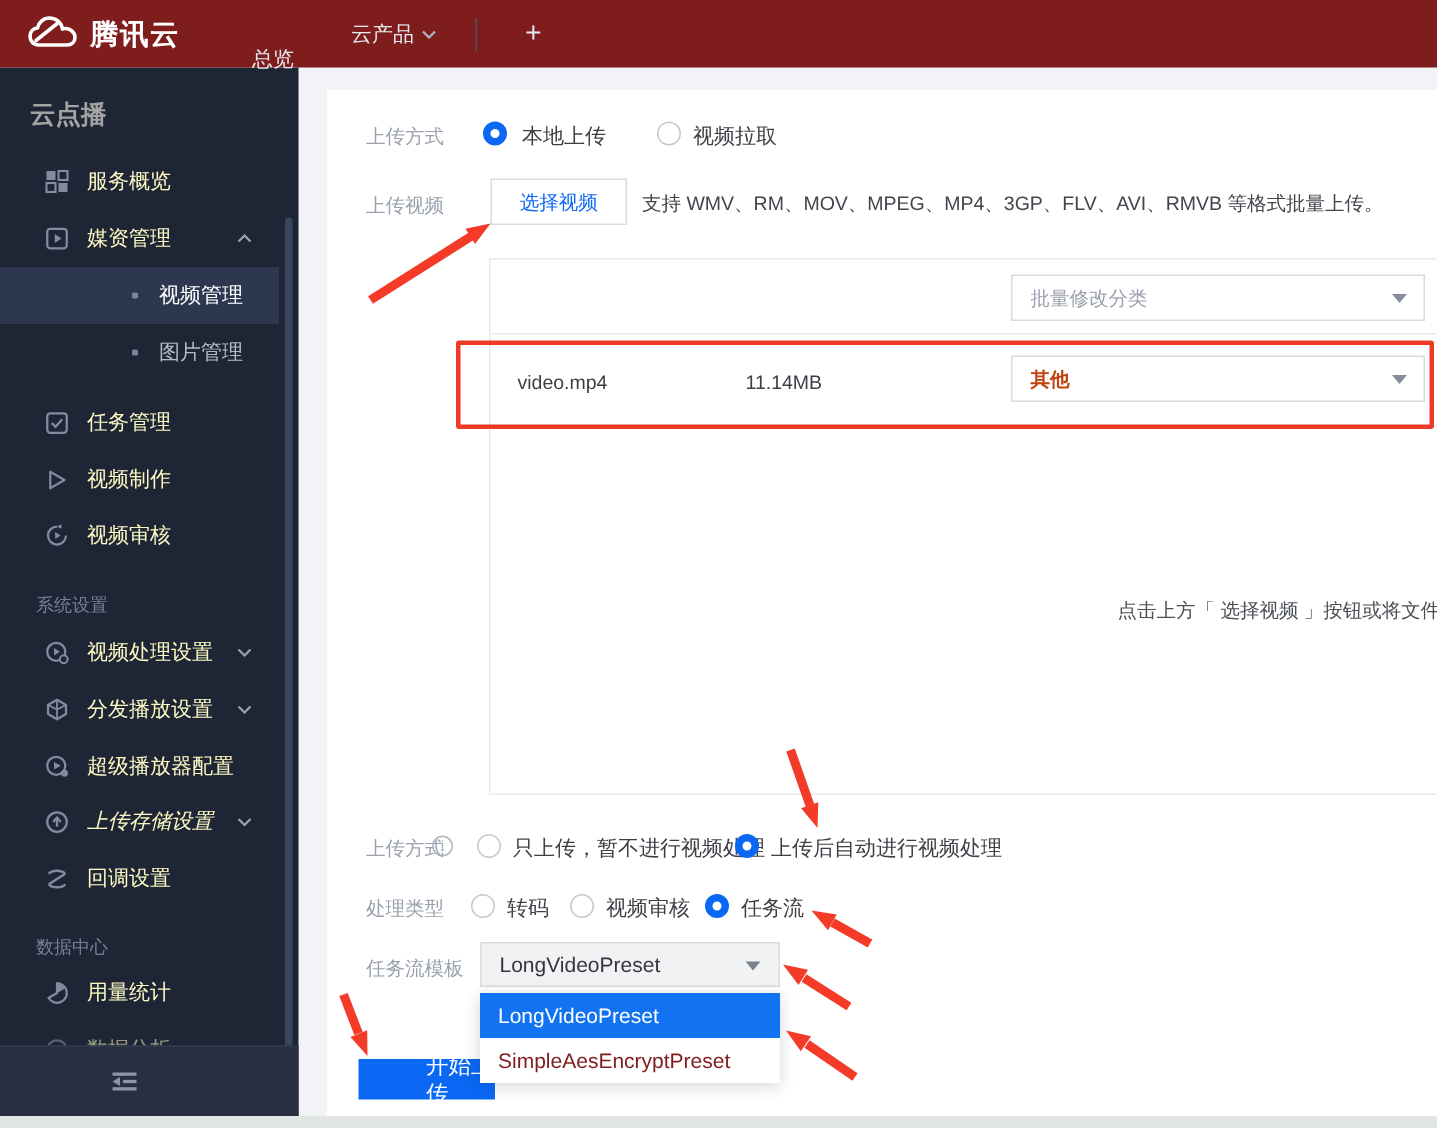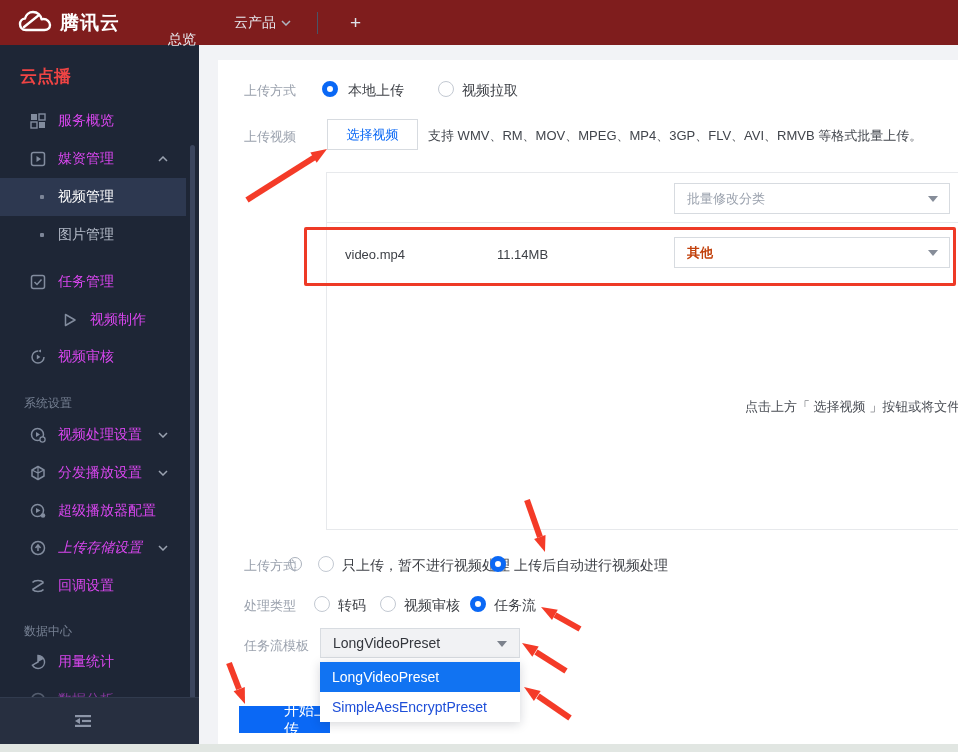--- a/index.html
+++ b/index.html
@@ -11,24 +11,24 @@
   .topnav { position:absolute; left:0; top:0; width:958px; height:45px; background:#7f1d1d; display:flex; align-items:center; z-index:30; }
   .brand { display:flex; align-items:center; margin-left:18px; }
   .brand-name { color:#fff; font-size:19px; font-weight:bold; margin-left:8px; letter-spacing:1px; }
   .nav-item { color:#e6e9ee; font-size:14px; margin-left:38px; cursor:pointer; display:flex; align-items:center; }
   .nav-caret { margin-left:5px; }
   .nav-divider { width:1px; height:22px; background:#4a5466; margin-left:26px; }
   .nav-plus { color:#dfe3ea; font-size:19px; margin-left:32px; cursor:pointer; }
 
   
   .sidebar { position:absolute; left:0; top:45px; width:199px; height:699px; background:#1e2636; z-index:20; }
-  .side-title { position:absolute; left:20px; top:20px; color:#ef4444; font-size:17px; font-weight:bold; }
-  .side-item { position:absolute; left:0; width:199px; height:38px; display:flex; align-items:center; color:#d946ef; font-size:14px; cursor:pointer; }
+  .side-title { position:absolute; left:20px; top:20px; color:#a3a3a3; font-size:17px; font-weight:bold; }
+  .side-item { position:absolute; left:0; width:199px; height:38px; display:flex; align-items:center; color:#fef9c3; font-size:14px; cursor:pointer; }
   .side-item .ic { width:16px; height:16px; margin-left:30px; margin-right:12px; flex:0 0 16px; }
-  .side-item.sub { color:#b4bbc8; }
+  .side-item.sub { color:#b4bbc8;padding-left:48px; }
   .side-item.sub .bullet { width:4px; height:4px; background:#7c8597; margin-left:40px; margin-right:14px; border-radius:1px; }
   .side-item.active { background:#2d3850; color:#ffffff; width:186px; }
   .side-section { position:absolute; left:24px; color:#76descr8093; color:#768093; font-size:12px; }
   .side-caret { position:absolute; left:158px; }
   .side-scrollbar { position:absolute; left:190px; top:100px; width:5px; height:592px; background:#3b455d; border-radius:3px; }
   .side-footer { position:absolute; left:0; top:652px; width:199px; height:47px; background:#272f40; border-top:1px solid #313b4e; display:flex; align-items:center; }
   .side-footer .ic { width:18px; height:14px; margin-left:74px; }
 
   
   .card { position:absolute; left:218px; top:60px; width:740px; height:684px; background:#ffffff; z-index:10; }
@@ -52,21 +52,21 @@
   .drop-hint { position:absolute; left:745px; top:398px; color:#4a4e55; font-size:13px; white-space:nowrap; z-index:12; }
 
   .red-rect { position:absolute; left:304px; top:227px; width:652px; height:59px; border:3px solid #ee3a26; border-radius:2px; z-index:15; pointer-events:none; }
 
   .info-icon { position:absolute; left:288px; top:557px; width:14px; height:14px; border:1px solid #aab1bc; border-radius:50%; color:#aab1bc; font-size:10px; text-align:center; line-height:13px; z-index:12; font-family:"DejaVu Serif",serif; }
 
   .tf-select { position:absolute; left:320px; top:628px; width:200px; height:30px; background:#f1f2f4; border:1px solid #d8dce1; display:flex; align-items:center; z-index:13; cursor:pointer; }
   .tf-select .sel-text { font-size:14px; color:#33363c; margin-left:12px; }
   .tf-select .caret { position:absolute; right:12px; top:12px; width:0; height:0; border-left:5px solid transparent; border-right:5px solid transparent; border-top:6px solid #7c828c; }
   .tf-dropdown { position:absolute; left:320px; top:662px; width:200px; background:#fff; box-shadow:0 2px 10px rgba(20,30,50,.18); z-index:18; }
-  .tf-option { height:30px; display:flex; align-items:center; font-size:14px; color:#1d4ed8; cursor:pointer; }
+  .tf-option { height:30px; display:flex; align-items:center; font-size:14px; color:#7f1d1d; cursor:pointer; }
   .tf-option span { margin-left:12px; }
   .tf-option.hl { background:#1173f2; color:#fff; }
 
   .btn-primary { position:absolute; left:239px; top:706px; width:91px; height:27px; background:#0a68f5; color:#fff; font-size:15px; display:flex; align-items:center; justify-content:center; z-index:14; cursor:pointer;padding-left:45px; }
 
   .arrow { position:absolute; z-index:25; pointer-events:none; }
 </style>
 </head>
 <body>
 
@@ -128,21 +128,21 @@
     </div>
 
     <div class="side-item" style="top:218px;">
       <svg class="ic" viewBox="0 0 16 16">
         <rect x="1.5" y="1.5" width="13" height="13" rx="2" fill="none" stroke="#828c9e" stroke-width="1.5"></rect>
         <polyline points="4.5,8 7,10.5 11.5,5.5" fill="none" stroke="#828c9e" stroke-width="1.5"></polyline>
       </svg>
       <span>任务管理</span>
     </div>
 
-    <div class="side-item" style="top:256px;margin-left:32px;">
+    <div class="side-item" style="top:256px;">
       <svg class="ic" viewBox="0 0 16 16">
         <path d="M3.5 2.5 L13 8 L3.5 13.5 Z" fill="none" stroke="#828c9e" stroke-width="1.5" stroke-linejoin="round"></path>
       </svg>
       <span>视频制作</span>
     </div>
 
     <div class="side-item" style="top:293px;">
       <svg class="ic" viewBox="0 0 16 16">
         <path d="M14 8 A6 6 0 1 1 8 2" fill="none" stroke="#828c9e" stroke-width="1.5"></path>
         <path d="M8 2 L11 0.5 L11 3.5 Z" fill="#828c9e"></path>

